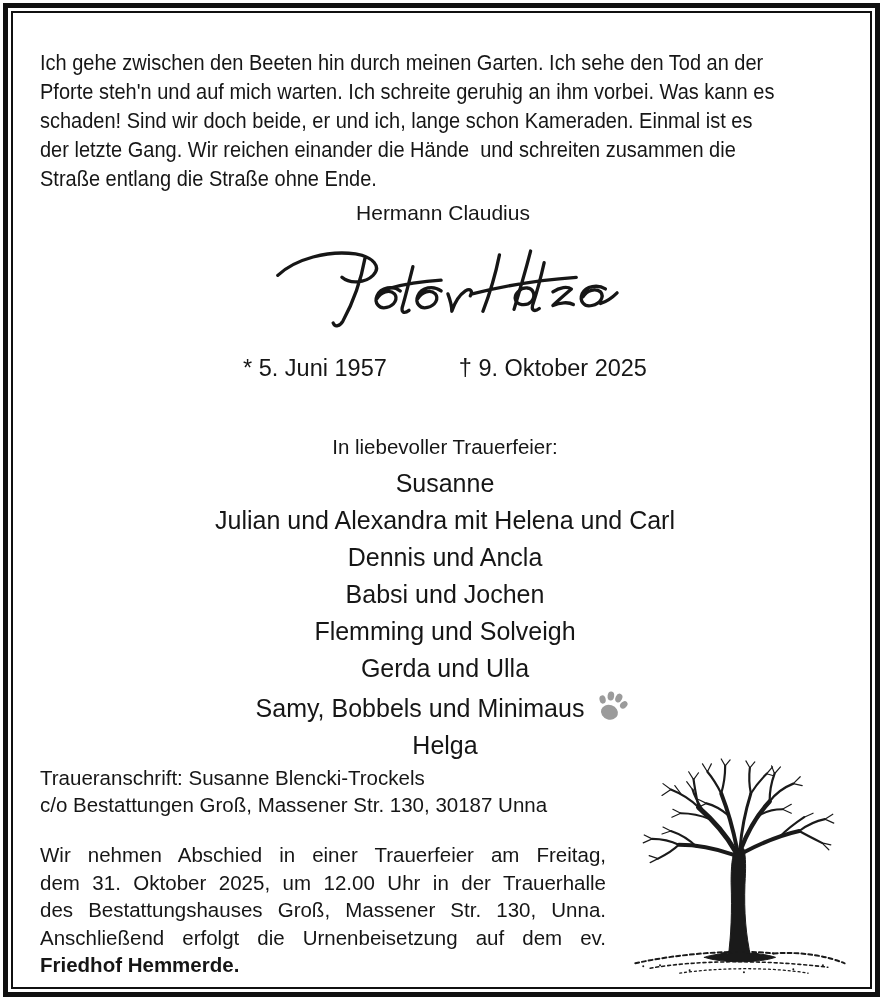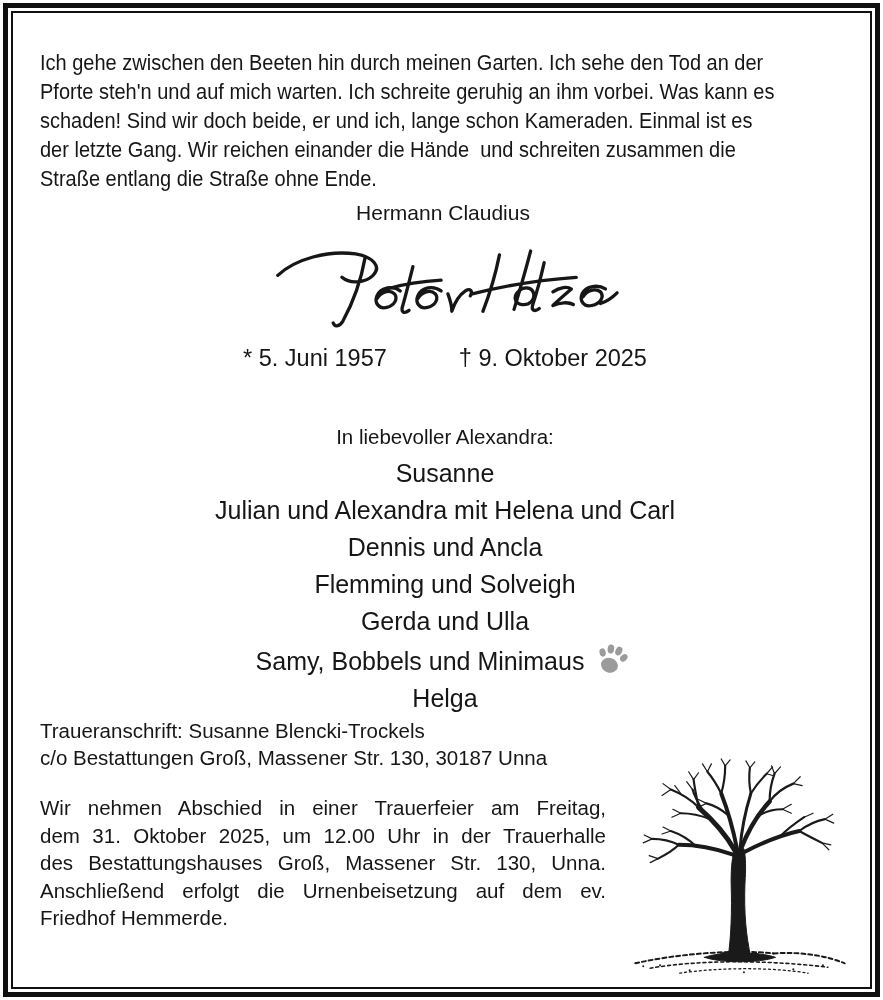--- a/index.html
+++ b/index.html
@@ -58,21 +58,21 @@
     width: 350px;
     height: 90px;
   }
   
   .dates-row {
     display: flex;
     justify-content: center;
     gap: 72px;
     font-size: 23.5px;
     line-height: 30px;
-    margin-top: 6px;
+    margin-top: 16px;
   }
   
   .memorial-intro {
     text-align: center;
     font-size: 20.5px;
     line-height: 28px;
     margin-top: 50px;
   }
   .names-list {
     margin-top: 4px;
@@ -103,20 +103,21 @@
   }
   .funeral-line {
     font-size: 20.5px;
     line-height: 27.5px;
     text-align: justify;
     text-align-last: justify;
   }
   .funeral-line.last {
     text-align: left;
     text-align-last: left;
+    font-weight: bold;
   }
   
   .tree-wrap {
     position: absolute;
     right: 28px;
     bottom: 14px;
     width: 232px;
     height: 232px;
   }
   .tree-svg { width: 100%; height: 100%; }
@@ -164,25 +165,26 @@
         <path d="M322,55 C326,48 335,46 340,50 C344,55 340,62 331,64 C323,66 318,59 321,52 C325,44 337,42 345,47 M340,62 C346,60 352,56 357,51"></path>
       </g>
     </svg>
   </div>
 
   <div class="dates-row">
     <span>* 5. Juni 1957</span>
     <span>† 9. Oktober 2025</span>
   </div>
 
-  <div class="memorial-intro">In liebevoller Alexandra:</div>
+  <div class="memorial-intro">In liebevoller Trauerfeier:</div>
   <div class="names-list">
     <div class="name-line">Susanne</div>
     <div class="name-line">Julian und Alexandra mit Helena und Carl</div>
     <div class="name-line">Dennis und Ancla</div>
+    <div class="name-line">Babsi und Jochen</div>
     <div class="name-line">Flemming und Solveigh</div>
     <div class="name-line">Gerda und Ulla</div>
     <div class="name-line">
       <span>Samy, Bobbels und Minimaus</span><svg class="paw-svg" viewBox="0 0 44 44" aria-hidden="true">
         <g transform="rotate(18 22 22)" fill="#9b9b9b">
           <ellipse cx="19" cy="29" rx="9.5" ry="8"></ellipse>
           <ellipse cx="7.5" cy="18" rx="3.4" ry="4.6" transform="rotate(-30 7.5 18)"></ellipse>
           <ellipse cx="15" cy="11.5" rx="3.6" ry="5" transform="rotate(-10 15 11.5)"></ellipse>
           <ellipse cx="24" cy="11" rx="3.6" ry="5" transform="rotate(8 24 11)"></ellipse>
           <ellipse cx="31.5" cy="16.5" rx="3.4" ry="4.6" transform="rotate(30 31.5 16.5)"></ellipse>

